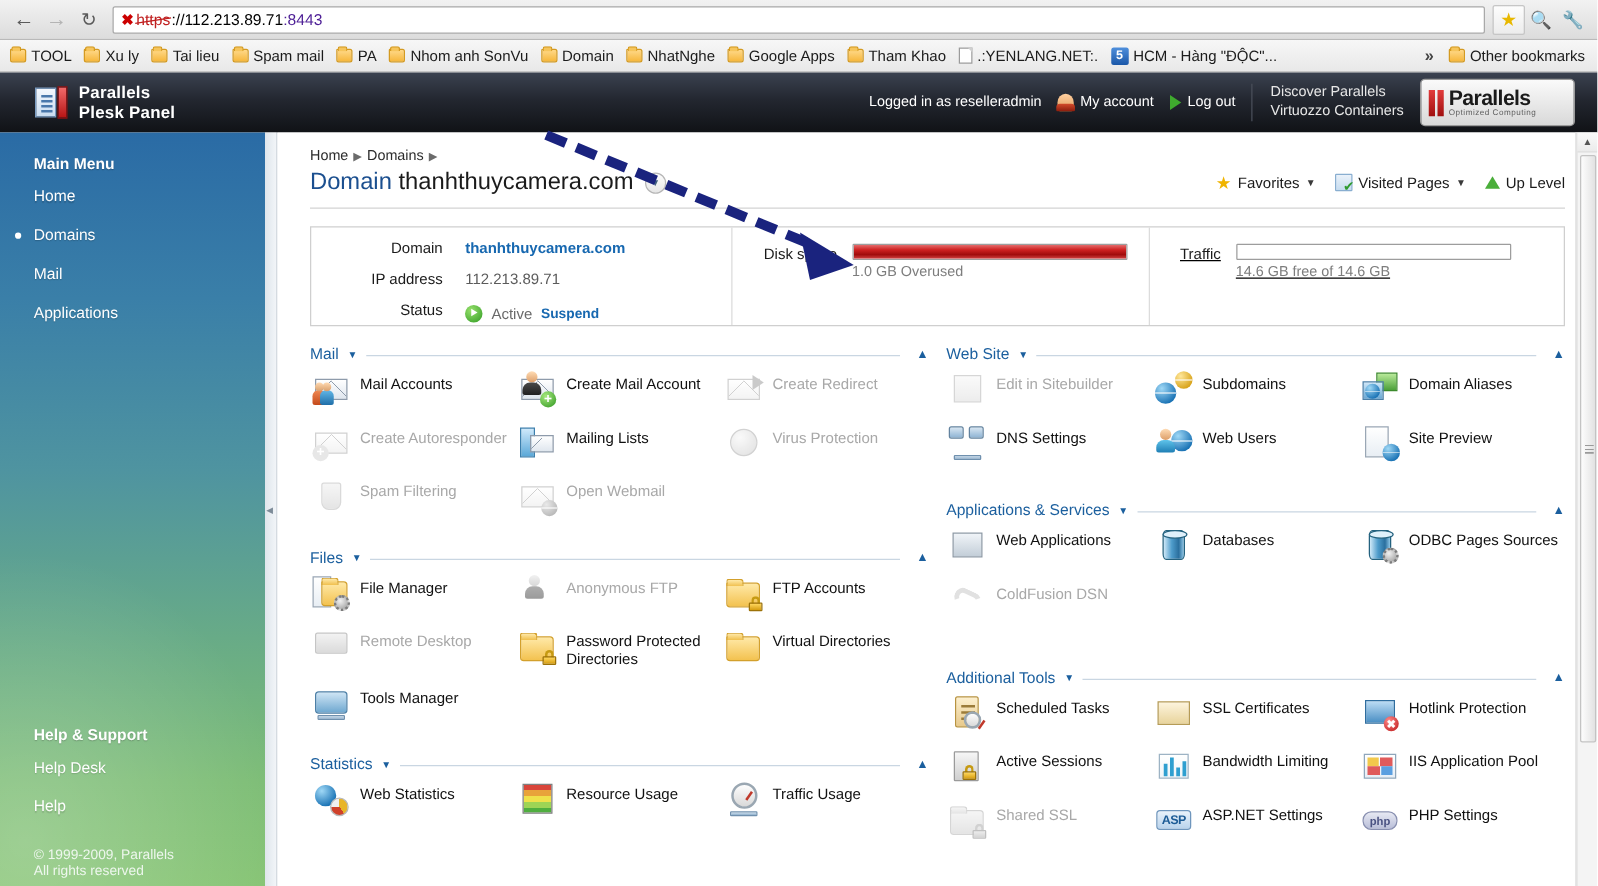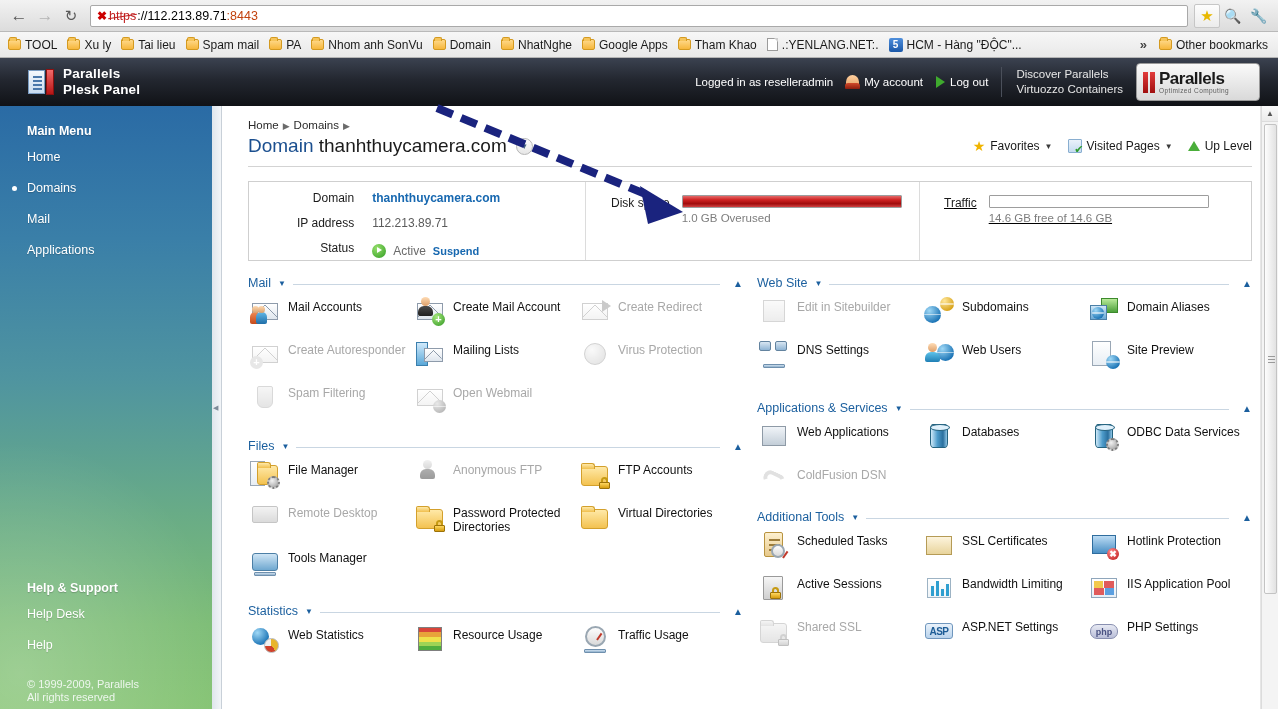--- a/index.html
+++ b/index.html
@@ -56,21 +56,21 @@
     padding: 0 1px;
   }
   .url-scheme::after {
     content: "";
     position: absolute;
     left: 0; right: 0; top: 50%;
     border-top: 1.3px solid #c02020;
     transform: rotate(-9deg);
   }
   .url-host { color: #000; }
-  .url-port { color: #c2410c; }
+  .url-port { color: #4c1d95; }
   .tool-icon {
     width: 26px; height: 24px;
     display: flex; align-items: center; justify-content: center;
     cursor: pointer;
     font-size: 14px;
   }
   #star-btn {
     border: 1px solid #c6c6c6;
     background: linear-gradient(#fdfdfd,#ececec);
     border-radius: 2px;
@@ -1127,35 +1127,35 @@
               <span class="ic">
                   <span class="can"></span>
                 </span>
               <span class="lbl">Databases</span>
             </div>
             <div class="item">
               <span class="ic">
                   <span class="can"></span>
                   <span class="gear"></span>
                 </span>
-              <span class="lbl">ODBC Data Services</span>
+              <span class="lbl">ODBC Pages Sources</span>
             </div>
 
             <div class="item dis">
               <span class="ic">
                   <span class="cfhook"></span>
                 </span>
               <span class="lbl">ColdFusion DSN</span>
             </div>
             <div></div>
               <div></div>
           </div>
         </div>
 
-        <div class="section" style="margin-top:7px;">
+        <div class="section" style="margin-top:32px;">
           <div class="sec-head">
             <span class="sec-title">Additional Tools</span>
             <span class="sec-caret">▼</span>
             <span class="sec-rule"></span>
             <span class="sec-collapse">▲</span>
           </div>
           <div class="grid">
             <div class="item">
               <span class="ic">
                   <span class="clipboard">

